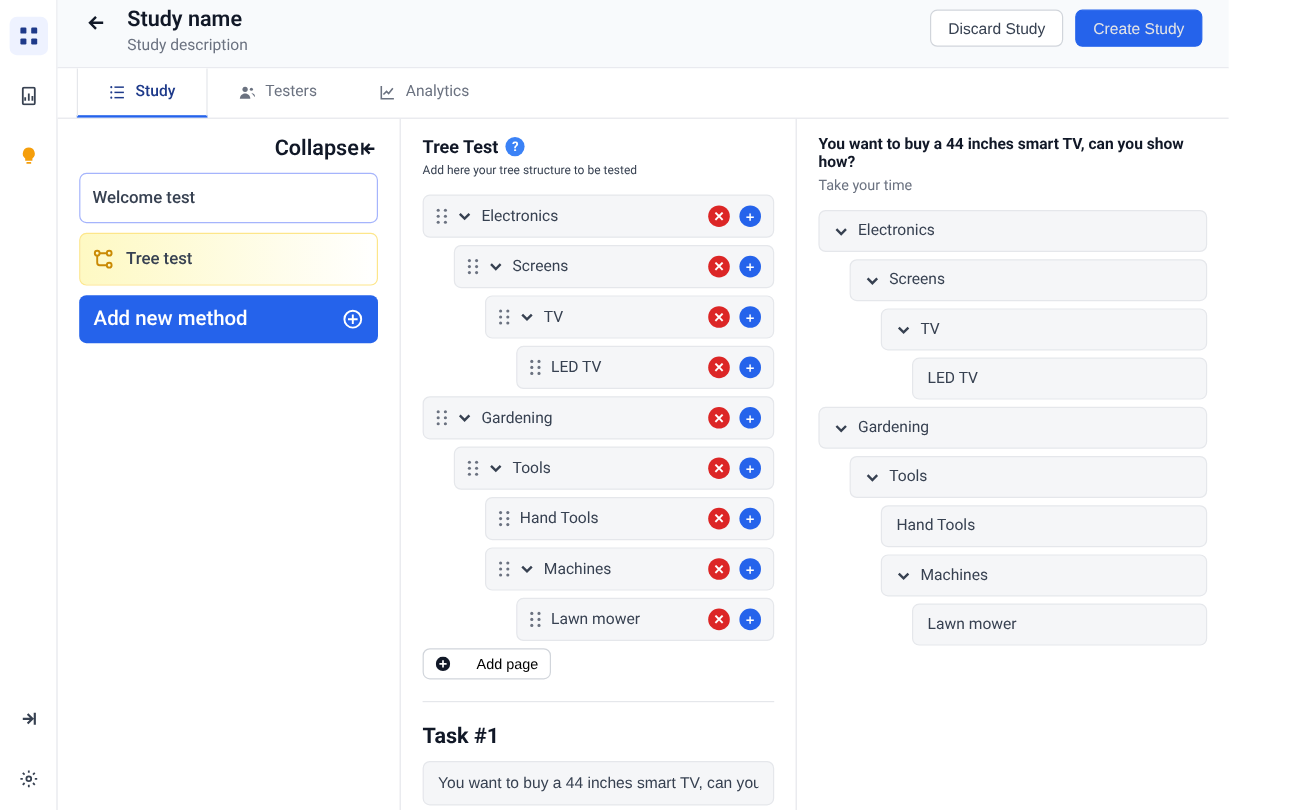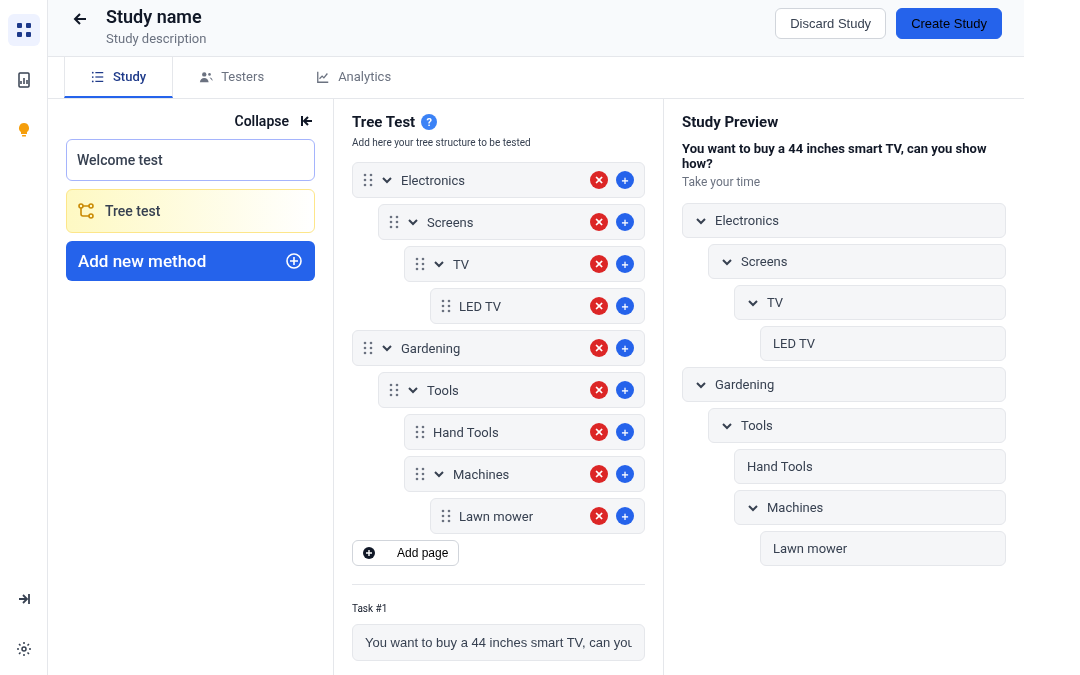--- a/index.html
+++ b/index.html
@@ -15,37 +15,37 @@
 
 .main { flex: 1; display: flex; flex-direction: column; min-width: 0; }
 .header { background: #f8fafc; border-bottom: 1px solid #e5e7eb; padding: 6px 22px 10px 22px; display: flex; align-items: flex-start; gap: 14px; }
 .back { width: 22px; height: 22px; display:flex; align-items:center; justify-content:center; cursor:pointer; margin-top:2px;}
 .title-block { flex: 1; }
 .title { font-size: 18px; font-weight: 600; color:#111827;}
 .desc { font-size: 13px; color: #6b7280; margin-top: 4px; }
 .hdr-actions { display:flex; gap:10px; align-items:center; margin-top:2px;}
 .btn { font-size: 13px; padding: 7px 14px; border-radius: 6px; cursor:pointer; border:1px solid; font-weight:500;}
 .btn-outline { background:#fff; border-color:#d1d5db; color:#374151;}
-.btn-primary { background:#2563eb; border-color:#2563eb; color:#000000;}
+.btn-primary { background:#2563eb; border-color:#2563eb; color:#e5e5e5;}
 
 
 .tabs { display:flex; border-bottom:1px solid #e5e7eb; padding-left:16px; background:#fff;}
 .tab { display:flex; align-items:center; gap:8px; padding:12px 26px; font-size:13px; color:#6b7280; cursor:pointer; border-bottom:2px solid transparent;}
 .tab.active { color:#1e3a8a; border-bottom-color:#2563eb; background:#fff; font-weight:500; border-left:1px solid #e5e7eb; border-right:1px solid #e5e7eb;}
 .tab svg { width:14px; height:14px;}
 
 
 .content { flex:1; display:flex; overflow:hidden;}
 .col { padding:14px 18px; overflow-y:auto;}
 .col-left { width:286px; border-right:1px solid #e5e7eb;}
 .col-mid { flex:1; border-right:1px solid #e5e7eb; min-width:0; }
 .col-right { width:360px;}
 
 
-.collapse-row { display:flex; justify-content:flex-end; align-items:center; gap:10px; margin-bottom:10px; font-weight:600; font-size:14px;}
+.collapse-row { display:flex; justify-content:flex-end; align-items:center; margin-bottom:10px; font-weight:600; font-size:18px;}
 .method-card { border:1px solid; border-radius:6px; padding:12px 10px; margin-bottom:8px; display:flex; align-items:center; gap:10px; cursor:pointer; font-size:14px; font-weight:500;}
 .mc-welcome { border-color:#a5b4fc; background:#fff; color:#374151;}
 .mc-tree { border-color:#fde68a; background:linear-gradient(to right,#fef9c3,#fff); color:#374151;}
 .mc-tree svg { color:#ca8a04;}
 .add-method { background:#2563eb; color:#fff; border-radius:6px; padding:10px 12px; display:flex; align-items:center; justify-content:space-between; cursor:pointer; font-size:17px; font-weight:500;}
 
 
 .section-title { font-weight:700; font-size:15px; display:flex; align-items:center; gap:6px; margin-bottom:6px;}
 .help-icon { width:16px; height:16px; border-radius:50%; background:#3b82f6; color:#fff; font-size:11px; display:inline-flex; align-items:center; justify-content:center; font-weight:bold;}
 .sub-text { font-size:10px; color:#374151; margin-bottom:14px;}
@@ -55,21 +55,21 @@
 .tree-node.depth-2 { margin-left:52px;}
 .tree-node.depth-3 { margin-left:78px;}
 .tree-label { flex:1; font-size:13px; color:#374151;}
 .drag { color:#6b7280; cursor:grab; display:flex;}
 .chev { color:#374151; display:flex;}
 .icon-btn { width:18px; height:18px; border-radius:50%; display:inline-flex; align-items:center; justify-content:center; cursor:pointer; font-weight:bold; font-size:11px; color:#fff;}
 .del { background:#dc2626;}
 .add { background:#2563eb;}
 .add-page-btn { display:inline-flex; align-items:center; gap:22px; border:1px solid #d1d5db; border-radius:6px; padding:5px 10px; font-size:12px; font-weight:500; cursor:pointer; background:#fff;}
 .hr { border:none; border-top:1px solid #e5e7eb; margin:18px 0;}
-.task-title { font-weight:400; font-size:10px; margin-bottom:10px;}
+.task-title { font-weight:700; font-size:18px; margin-bottom:10px;}
 .input { width:100%; border:1px solid #e5e7eb; background:#f5f6f8; border-radius:6px; padding:10px 12px; font-size:13px; color:#374151;}
 
 
 .rt-title { font-weight:700; font-size:15px; margin-bottom:10px;}
 .rt-prompt { font-weight:700; font-size:13px; margin-bottom:4px;}
 .rt-sub { font-size:12px; color:#6b7280; margin-bottom:14px;}
 .pv-node { background:#f5f6f8; border:1px solid #e5e7eb; border-radius:6px; padding:9px 12px; margin-bottom:6px; display:flex; align-items:center; gap:8px; font-size:13px; color:#374151; cursor:pointer;}
 .pv-node.depth-1 { margin-left:26px;}
 .pv-node.depth-2 { margin-left:52px;}
 .pv-node.depth-3 { margin-left:78px;}
@@ -371,21 +371,20 @@
           <span>Add page</span>
         </button>
         <hr class="hr">
         <div class="task-title">Task #1</div>
         <input class="input" value="You want to buy a 44 inches smart TV, can you show how?" style="">
         
         
       </div>
 
       <div class="col col-right">
-        <div class="rt-title">Study Preview</div>
         <div class="rt-prompt">You want to buy a 44 inches smart TV, can you show how?</div>
         <div class="rt-sub">Take your time</div>
         <div id="preview-list">
             <div class="pv-node depth-0">
               <span class="chev">
                 <svg width="12" height="12" viewBox="0 0 12 12" fill="none" stroke="currentColor" stroke-width="2">
                   <path d="M2 4l4 4 4-4"></path>
                 </svg>
               </span>
               <span>Electronics</span>

